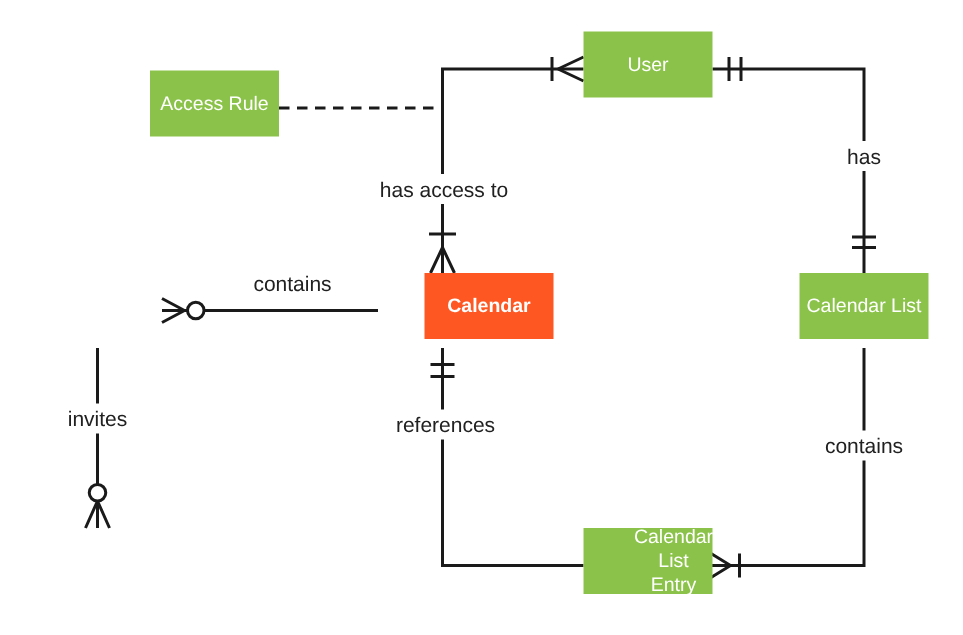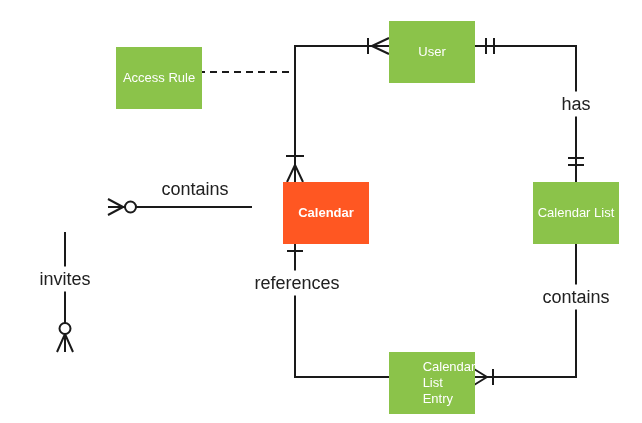--- a/index.html
+++ b/index.html
@@ -6,36 +6,37 @@
   .canvas {
     position:relative;
     width:642px; height:423px;
     background:#ffffff;
     font-family:"Liberation Sans", sans-serif;
     overflow:hidden;
   }
   .connectors { position:absolute; left:0; top:0; }
   .entity {
     position:absolute;
-    width:86px; height:62px;
+    width:86px; height:44px;
     display:flex; align-items:center; justify-content:center;
+    text-align:center;
     color:#ffffff;
     font-size:13px;
     line-height:1.25;
     padding:2px;
     box-sizing:border-box;
   }
   .entity.green  { background:#8BC34A; font-weight:400; }
   .entity.orange { background:#FF5722; font-weight:700; }
   .rel-label {
     position:absolute;
     transform:translate(-50%,-50%);
     background:#ffffff;
     color:#212121;
-    font-size:18px;
+    font-size:14px;
     padding:2px 5px;
     white-space:nowrap;
   }
 </style>
 </head>
 <body>
 
 <div class="canvas">
 
   <svg class="connectors" width="642" height="423" viewBox="0 0 642 423" fill="none" stroke="#1a1a1a" stroke-width="2">
@@ -91,21 +92,21 @@
 
     <g>
       <path d="M65,232 V323"></path>
       <circle cx="65" cy="328.5" r="5.5" fill="#ffffff"></circle>
       <g>
         <path d="M65,334 V352 M57,352 L65,334 M73,352 L65,334"></path>
       </g>
     </g>
   </svg>
 
-  <div class="entity green" style="left:116px; top:47px;">
+  <div class="entity green" style="left:100px; top:47px;">
     <span>Access Rule</span>
   </div>
 
   <div class="entity green" style="left:389px; top:21px;">
     <span>User</span>
   </div>
 
 
   <div class="entity orange" style="left:252px; top:182px;margin-left:31px;">
     <span>Calendar</span>
@@ -115,20 +116,21 @@
     <span>Calendar List</span>
   </div>
 
 
   <div class="entity green" style="left:389px; top:352px;padding-left:36px;">
     <span>Calendar List Entry</span>
   </div>
 
   <div class="rel-label" style="left:195px; top:189px;">contains</div>
 
+  <div class="rel-label" style="left:296px; top:126px;">has access to</div>
 
   <div class="rel-label" style="left:576px; top:104px;">has</div>
 
   <div class="rel-label" style="left:297px; top:283px;">references</div>
 
   <div class="rel-label" style="left:576px; top:297px;">contains</div>
 
   <div class="rel-label" style="left:65px; top:279px;">invites</div>
 
 </div>

